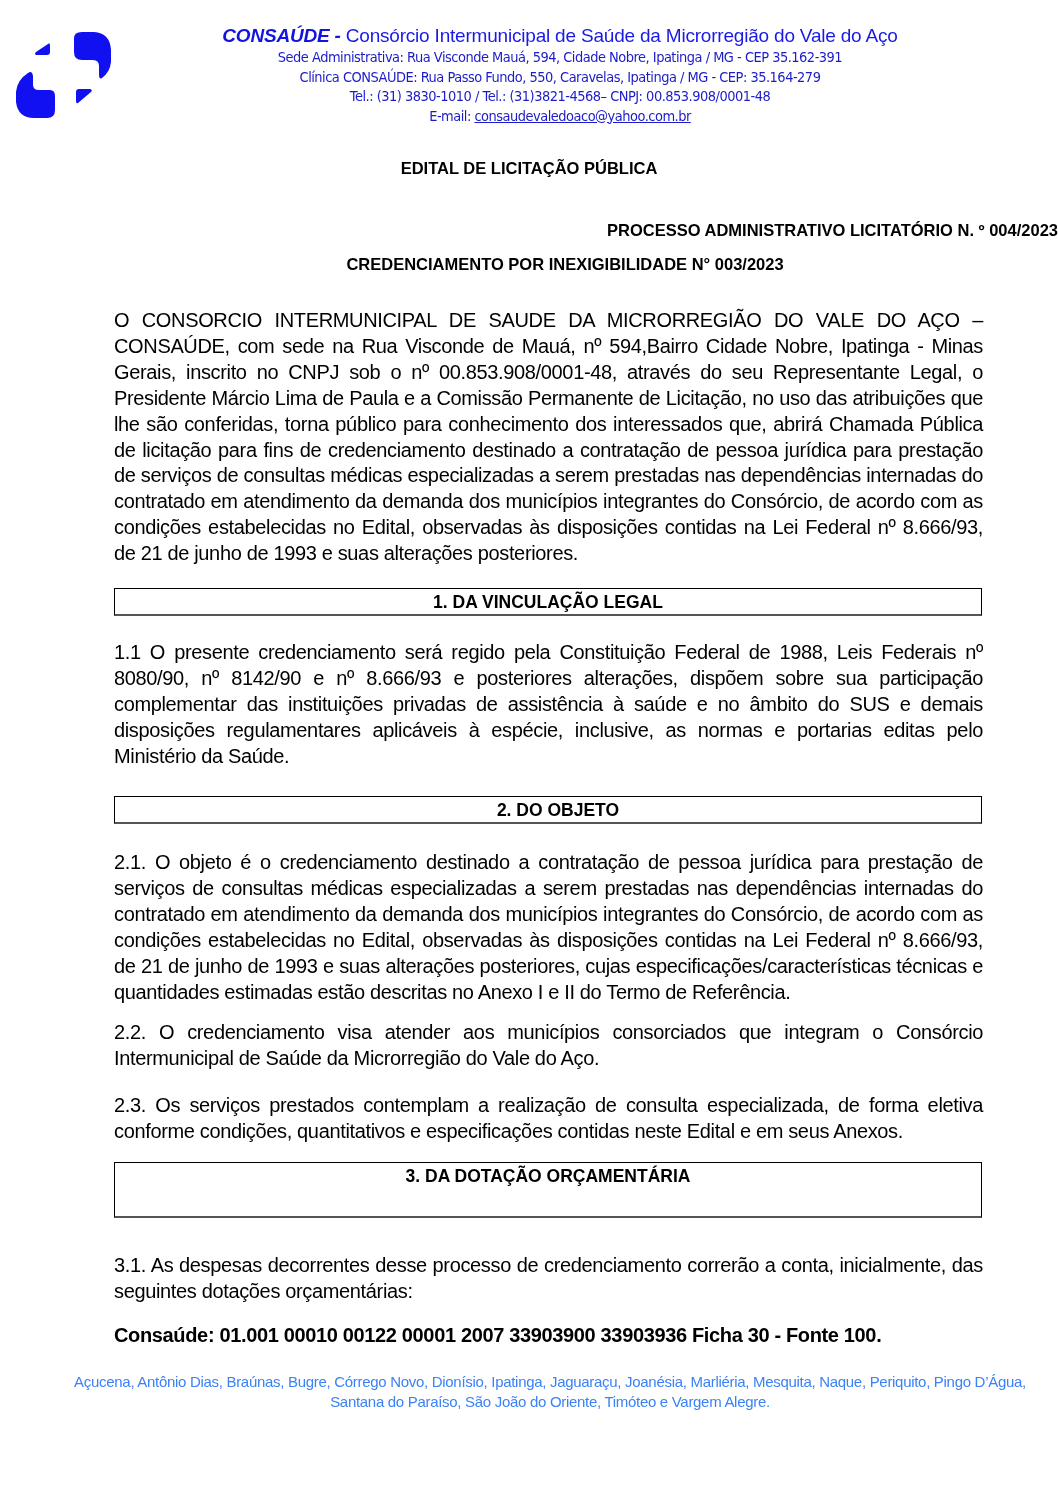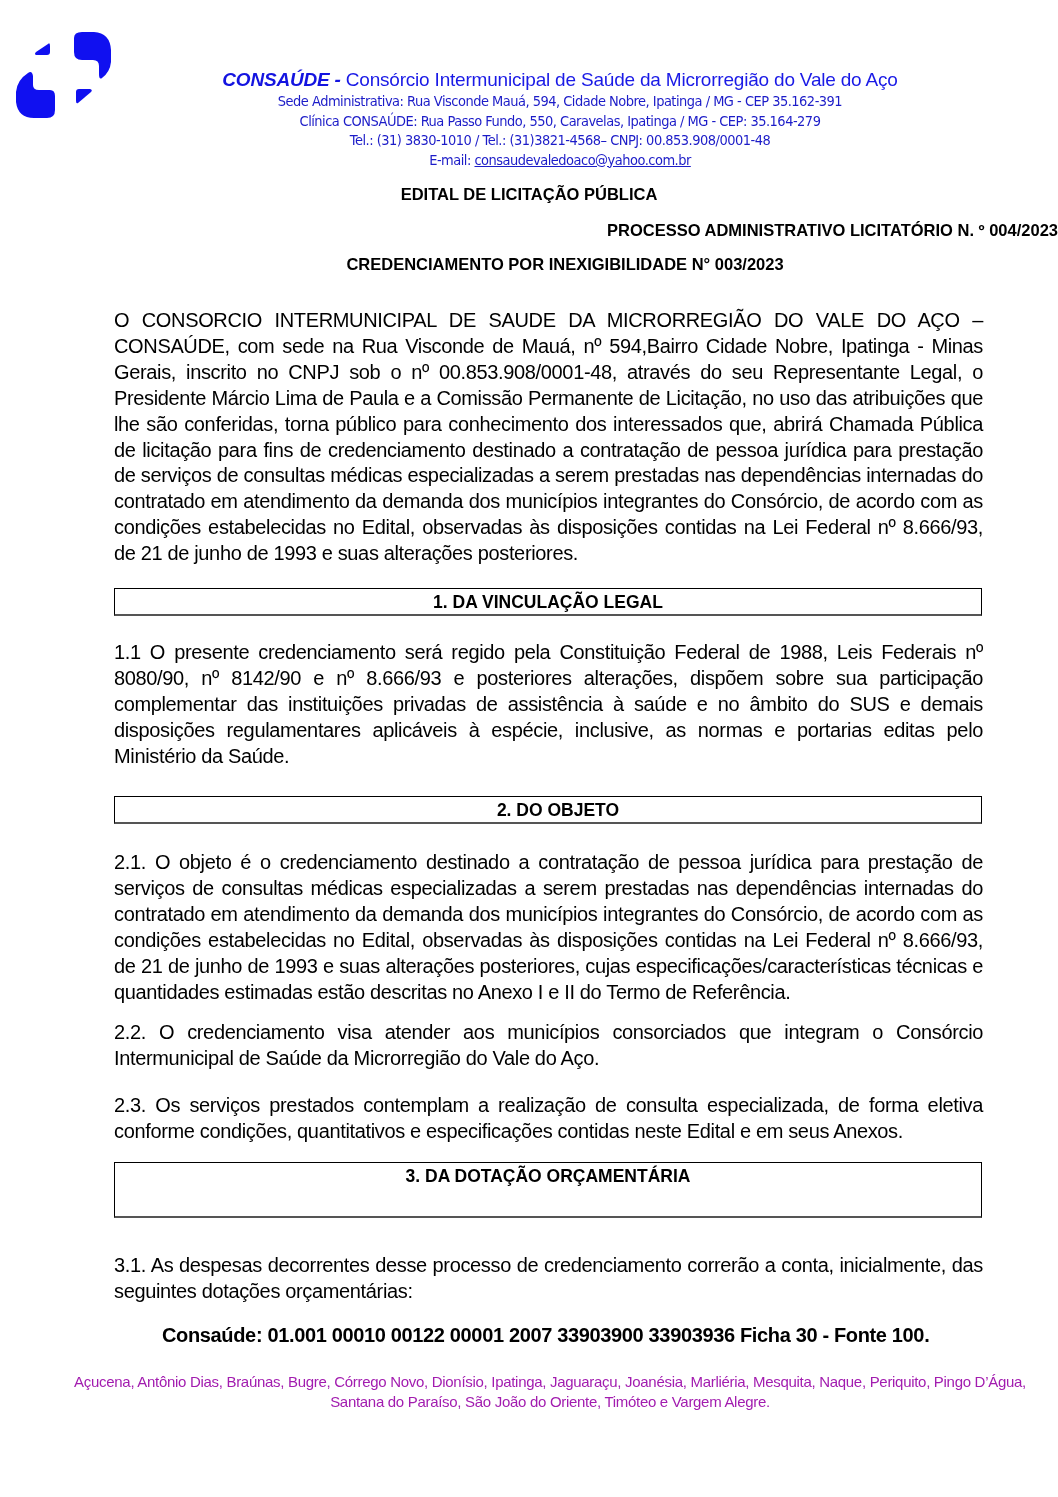--- a/index.html
+++ b/index.html
@@ -2,44 +2,44 @@
 <html><head>
 <meta charset="utf-8">
 <style>
   html, body { margin: 0; padding: 0; background: #ffffff; }
   body { width: 1058px; height: 1497px; position: relative; overflow: hidden;
          font-family: "Liberation Sans", sans-serif; color: #000; }
 
   
   .logo { position: absolute; left: 12px; top: 30px; width: 100px; height: 90px; }
   .letterhead { position: absolute; left: 190px; top: 24px; width: 740px; text-align: center;
-                color: #1a1ae6; margin-top: 44px; }
+                color: #1a1ae6; }
   .lh-title { font-size: 19px; line-height: 24px; letter-spacing: -0.2px; }
   .lh-title .brand { font-weight: bold; font-style: italic; color: #1414e0; }
   .lh-line { font-family: "DejaVu Sans", sans-serif; font-size: 14px; line-height: 19.5px;
              color: #1c1cc8; letter-spacing: -0.55px; transform: scaleX(0.93); transform-origin: center; }
   .lh-line a { color: #1c1cc8; text-decoration: underline; }
 
   
   .titles { position: absolute; left: 0; width: 1058px; text-align: center; font-weight: bold; font-size: 16.5px; }
-  .t1 { top: 185px; }
+  .t1 { top: 159px; }
   .t2 { top: 221px; text-align: right; }
   .t3 { top: 255px; margin-left: 36px; }
 
   
   .para { position: absolute; left: 114px; width: 869px; font-size: 20px; line-height: 25.9px;
           text-align: justify; letter-spacing: -0.35px; }
   .para.bold { font-weight: bold; }
 
   .section-box { position: absolute; left: 114px; width: 868px; border: 1px solid #000;
                  border-bottom: 2px solid #555; text-align: center; font-weight: bold; font-size: 17.5px;
                  box-sizing: border-box; }
 
   .footer { position: absolute; left: 60px; top: 1372px; width: 980px; text-align: center;
-            color: #a21caf; font-size: 15px; line-height: 20px; letter-spacing: -0.3px; }
+            color: #3b82f6; font-size: 15px; line-height: 20px; letter-spacing: -0.3px; }
 </style>
 </head>
 <body>
 
 <svg class="logo" viewBox="0 0 100 90">
 
   <path d="M36 14 Q38 12 38 16 L38 22 Q38 25 35 25 L24 25 Q22 24 24 22 Z" fill="#1010f0"></path>
 
   <path d="M16 43 Q20 40 21 46 L21 55 Q21 60 27 60 L38 60 Q43 60 43 66 L43 80 Q43 88 35 88 L22 88 Q6 88 4 72 L4 62 Q5 50 16 43 Z" fill="#1010f0"></path>
 
@@ -65,15 +65,15 @@
 <div class="section-box" style="top:588px; height:28px; line-height:26px;">1. DA VINCULAÇÃO LEGAL</div>
 <div class="para" style="top:640px;">1.1 O presente credenciamento será regido pela Constituição Federal de 1988, Leis Federais nº 8080/90, nº 8142/90 e nº 8.666/93 e posteriores alterações, dispõem sobre sua participação complementar das instituições privadas de assistência à saúde e no âmbito do SUS e demais disposições regulamentares aplicáveis à espécie, inclusive, as normas e portarias editas pelo Ministério da Saúde.</div>
 
 <div class="section-box" style="top:796px; height:28px; line-height:26px;padding-left:20px;">2. DO OBJETO</div>
 <div class="para" style="top:850px;">2.1.  O objeto é o credenciamento destinado a contratação de pessoa jurídica para prestação de serviços de consultas médicas especializadas a serem prestadas nas dependências internadas do contratado em atendimento da demanda dos municípios integrantes do Consórcio, de acordo com as condições estabelecidas no Edital, observadas às disposições contidas na Lei Federal nº 8.666/93, de 21 de junho de 1993 e suas alterações posteriores, cujas especificações/características técnicas e quantidades estimadas estão descritas no Anexo I e II do Termo de Referência.</div>
 <div class="para" style="top:1020px;"> 2.2. O credenciamento visa atender aos municípios consorciados que integram o Consórcio Intermunicipal de Saúde da Microrregião do Vale do Aço.</div>
 <div class="para" style="top:1093px;">2.3. Os serviços prestados contemplam a realização de consulta especializada, de forma eletiva conforme condições, quantitativos e especificações contidas neste Edital e em seus Anexos.</div>
 
 <div class="section-box" style="top:1162px; height:56px; line-height:26px;">3. DA DOTAÇÃO ORÇAMENTÁRIA</div>
 <div class="para" style="top:1253px;">3.1. As despesas decorrentes desse processo de credenciamento correrão a conta, inicialmente, das seguintes dotações orçamentárias:</div>
-<div class="para bold" style="top:1323px; text-align:left;margin-left:48px;">Consaúde: 01.001 00010 00122 00001 2007 33903900 33903936 Ficha 30 - Fonte 100.</div>
+<div class="para bold" style="top:1323px; text-align:left;">Consaúde: 01.001 00010 00122 00001 2007 33903900 33903936 Ficha 30 - Fonte 100.</div>
 
 <div class="footer">Açucena, Antônio Dias, Braúnas, Bugre, Córrego Novo, Dionísio, Ipatinga, Jaguaraçu, Joanésia, Marliéria, Mesquita, Naque, Periquito, Pingo D’Água, Santana do Paraíso, São João do Oriente, Timóteo e Vargem Alegre.</div>
 
 </body></html>

